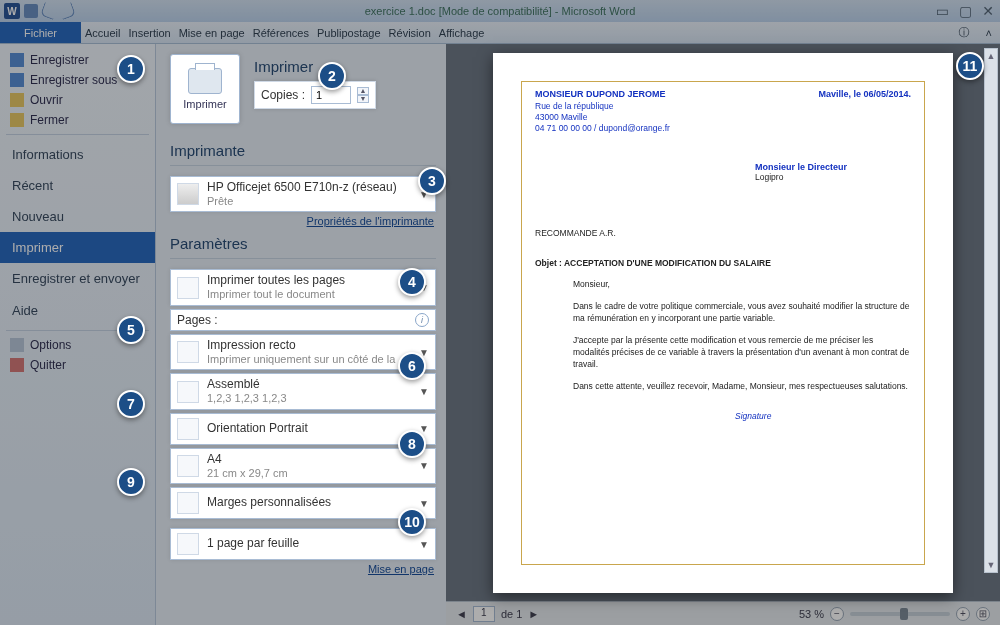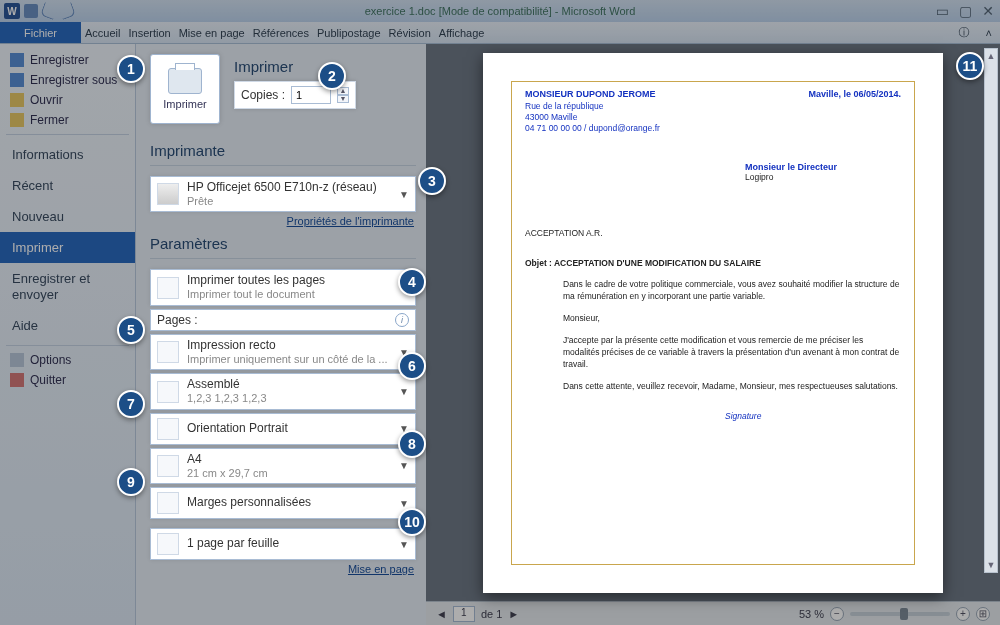--- a/index.html
+++ b/index.html
@@ -10,21 +10,21 @@
   .titlebar .qat .w-icon { width:16px; height:16px; background:#2b579a; color:#fff; font-size:10px; font-weight:bold; display:flex; align-items:center; justify-content:center; border-radius:2px;}
   .titlebar .qat span.ic { width:14px; height:14px; display:inline-block; }
   .titlebar .title-text { position:absolute; left:50%; transform:translateX(-50%); color:#476; font-size:11px;}
   .titlebar .win-ctrls { position:absolute; right:6px; display:flex; gap:10px; color:#567; font-size:14px;}
   .ribbon-tabs { height:22px; background:linear-gradient(#e9f0f9,#d7e4f3); border-bottom:1px solid #a9bfd6; display:flex; align-items:stretch; font-size:11px; }
   .ribbon-tabs .file-tab { background:#2a6ac0; color:#fff; padding:0 24px; display:flex; align-items:center; font-size:11px; }
   .ribbon-tabs .tab { padding:0 4px; display:flex; align-items:center; color:#345; }
   .ribbon-tabs .spacer { flex:1; }
   .ribbon-tabs .help { padding:0 8px; display:flex; align-items:center; color:#345;}
   .backstage { display:flex; height:calc(625px - 44px); background:#e6eef7; }
-  .bs-side { width:136px; background:linear-gradient(#eef4fb,#dde8f5); border-right:1px solid #b8c9dd; padding-top:6px; font-size:12px;}
+  .bs-side { width:156px; background:linear-gradient(#eef4fb,#dde8f5); border-right:1px solid #b8c9dd; padding-top:6px; font-size:12px;}
   .bs-side .item { display:flex; align-items:center; gap:6px; padding:3px 10px; color:#335; height:20px;}
   .bs-side .item .ic { width:14px; height:14px; display:inline-block;}
   .bs-side .sep { height:1px; background:#c4d2e4; margin:4px 6px;}
   .bs-side .big { padding:8px 12px; font-size:13px; color:#3a4c62;}
   .bs-side .big.active { background:#2a6ac0; color:#fff; position:relative;}
   .bs-side .big.active:after { content:""; position:absolute; right:-8px; top:50%; transform:translateY(-50%); border:8px solid transparent; border-left-color:#2a6ac0;}
   .bs-main { flex:1; display:flex; }
   .bs-panel { width:290px; padding:10px 10px 10px 14px; font-size:12px; color:#333; }
   .bs-panel h3 { font-size:15px; font-weight:normal; color:#2a4d77; margin:4px 0 6px 0;}
   .bs-panel .sep2 { height:1px; background:#c7d4e4; margin:6px 0 10px 0;}
@@ -241,24 +241,24 @@
           <div class="hdr">
             <span>MONSIEUR DUPOND JEROME</span>
             <span>Maville, le 06/05/2014.</span>
           </div>
           <div class="addr">Rue de la république</div>
           <div class="addr">43000 Maville</div>
           <div class="addr">04 71 00 00 00 / dupond@orange.fr</div>
           <div class="recip">Monsieur le Directeur</div>
           <div class="recip2">Logipro</div>
           <div class="body">
-            <div>ACCEPTATION A.R.</div>
+            <div>RECOMMANDE A.R.</div>
             <div class="obj">Objet : ACCEPTATION D'UNE MODIFICATION DU SALAIRE</div>
+            <div class="para">Monsieur,</div>
             <div class="para">Dans le cadre de votre politique commerciale, vous avez souhaité modifier la structure de ma rémunération en y incorporant une partie variable.</div>
-            <div class="para">Monsieur,</div>
             <div class="para">J'accepte par la présente cette modification et vous remercie de me préciser les modalités précises de ce variable à travers la présentation d'un avenant à mon contrat de travail.</div>
             <div class="para">Dans  cette attente, veuillez recevoir, Madame, Monsieur, mes respectueuses salutations.</div>
             <div class="sig">Signature</div>
           </div>
         </div>
         <div class="vscroll">
           <span>▲</span>
           <span>▼</span>
         </div>
       </div>

